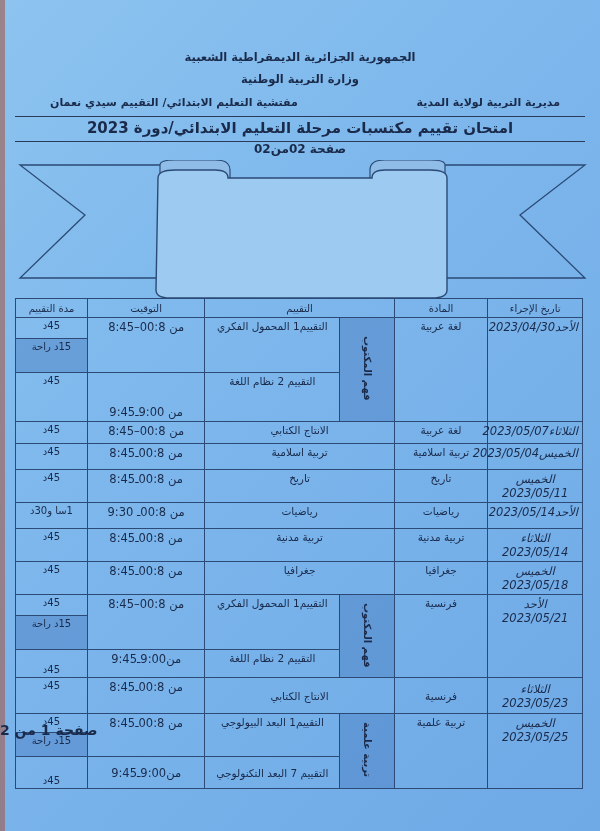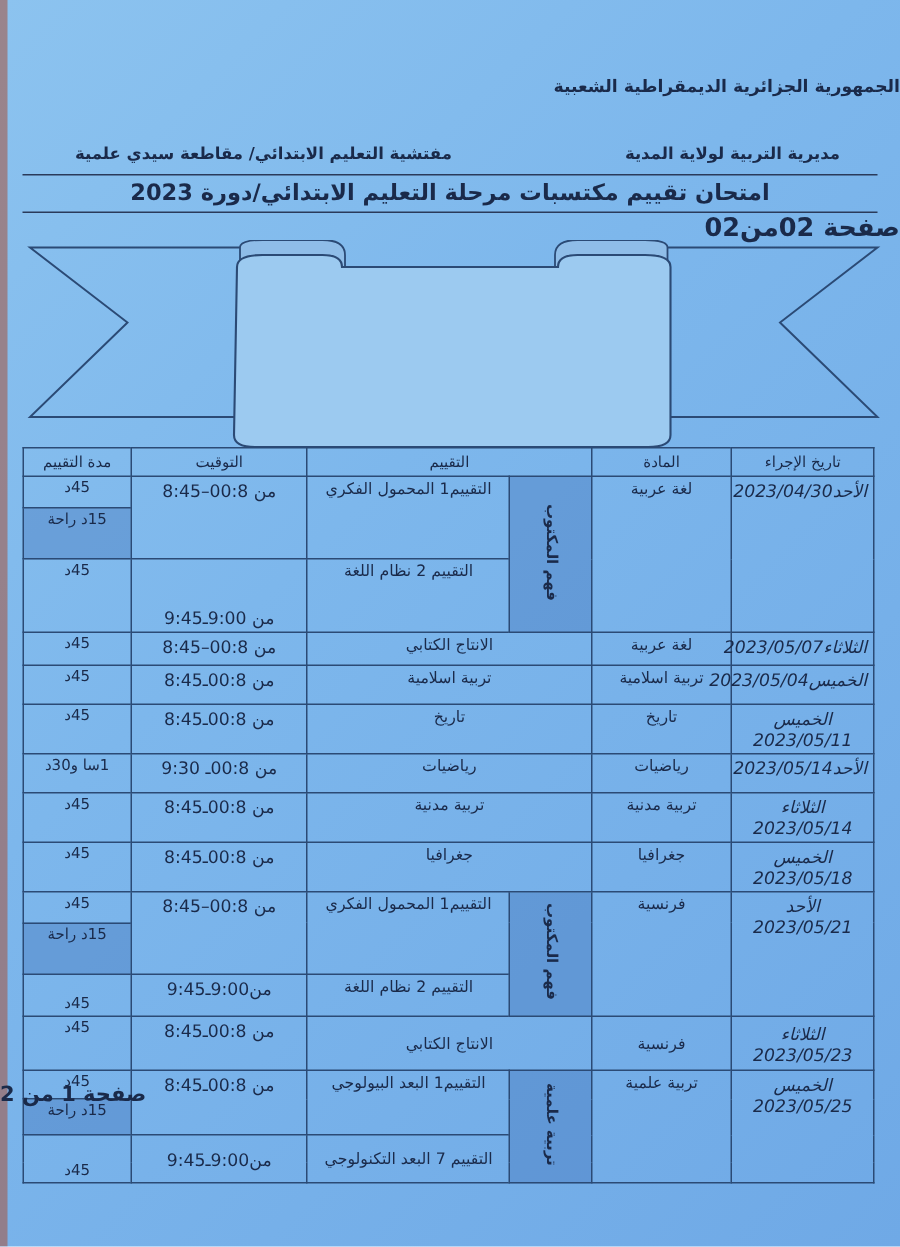--- a/index.html
+++ b/index.html
@@ -5,27 +5,27 @@
     html, body { margin: 0; padding: 0; }
     body {
       width: 600px; height: 831px; overflow: hidden;
       background: linear-gradient(135deg, #8cc3ef 0%, #7db7ec 40%, #6fa9e6 100%);
       font-family: "DejaVu Sans", sans-serif;
       color: #1a2a4a;
       position: relative;
     }
     .page { position: absolute; left: 0; top: 0; width: 600px; height: 831px; direction: rtl; }
     .left-edge { position: absolute; left: 0; top: 0; width: 5px; height: 831px; background: #a35a4a; opacity: .6; }
-    .hdr-line { position: absolute; width: 100%; font-size: 11.5px; font-weight: bold; }
+    .hdr-line { position: absolute; width: 100%; text-align: center; font-size: 11.5px; font-weight: bold; }
     .hdr-row { position: absolute; top: 96px; left: 40px; right: 40px; font-size: 11px; font-weight: bold; }
     .hdr-row .r { position: absolute; right: 0; }
     .hdr-row .l { position: absolute; left: 10px; }
     .rule { position: absolute; left: 15px; right: 15px; height: 1px; background: #2a3a5a; }
     .title { position: absolute; top: 119px; width: 100%; text-align: center; font-size: 15px; font-weight: bold; }
-    .pageref { position: absolute; top: 142px; width: 100%; text-align: right; font-size: 17px; font-weight: bold; }
+    .pageref { position: absolute; top: 142px; width: 100%; text-align: center; font-size: 12px; font-weight: bold; }
 
     svg.banner { position: absolute; left: 0; top: 160px; }
     .banner-text { position: absolute; top: 189px; width: 100%; text-align: center; font-size: 14.5px; font-weight: bold; line-height: 33px; }
 
     table.sched {
       position: absolute; left: 15px; top: 298px; width: 568px;
       border-collapse: collapse; direction: rtl; table-layout: fixed;
       font-size: 10.5px;
     }
     table.sched td, table.sched th {
@@ -42,23 +42,24 @@
     .footer { position: absolute; top: 722px; width: 100%; text-align: left; font-size: 14px; font-weight: bold; }
     .dur { font-size: 10px; }
   </style>
 </head>
 <body>
 
 <div class="page">
   <div class="left-edge"></div>
 
   <div class="hdr-line" style="top:50px">الجمهورية الجزائرية الديمقراطية الشعبية</div>
+  <div class="hdr-line" style="top:72px">وزارة التربية الوطنية</div>
   <div class="hdr-row">
     <span class="r">مديرية التربية لولاية المدية</span>
-    <span class="l">مفتشية التعليم الابتدائي/ مقاطعة سيدي علمية</span>
+    <span class="l">مفتشية التعليم الابتدائي/ التقييم سيدي نعمان</span>
   </div>
   <div class="rule" style="top:116px"></div>
   <div class="title">امتحان تقييم مكتسبات مرحلة التعليم الابتدائي/دورة 2023</div>
   <div class="rule" style="top:141px"></div>
   <div class="pageref">صفحة 02من02</div>
 
   <svg class="banner" width="600" height="140" viewBox="0 0 600 140">
     <g fill="none" stroke="#2b4a75" stroke-width="1.3">
 
       <polyline points="160,5 20,5 85,55 20,118 160,118"></polyline>

